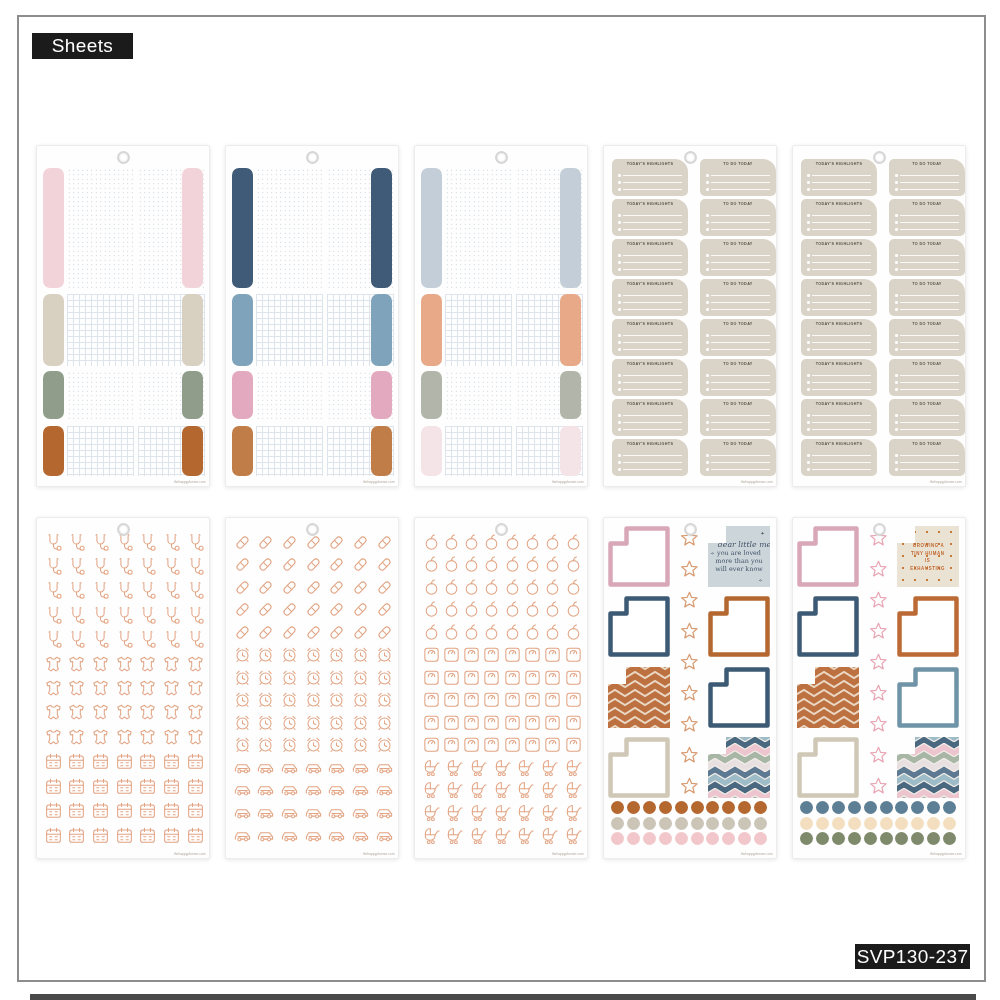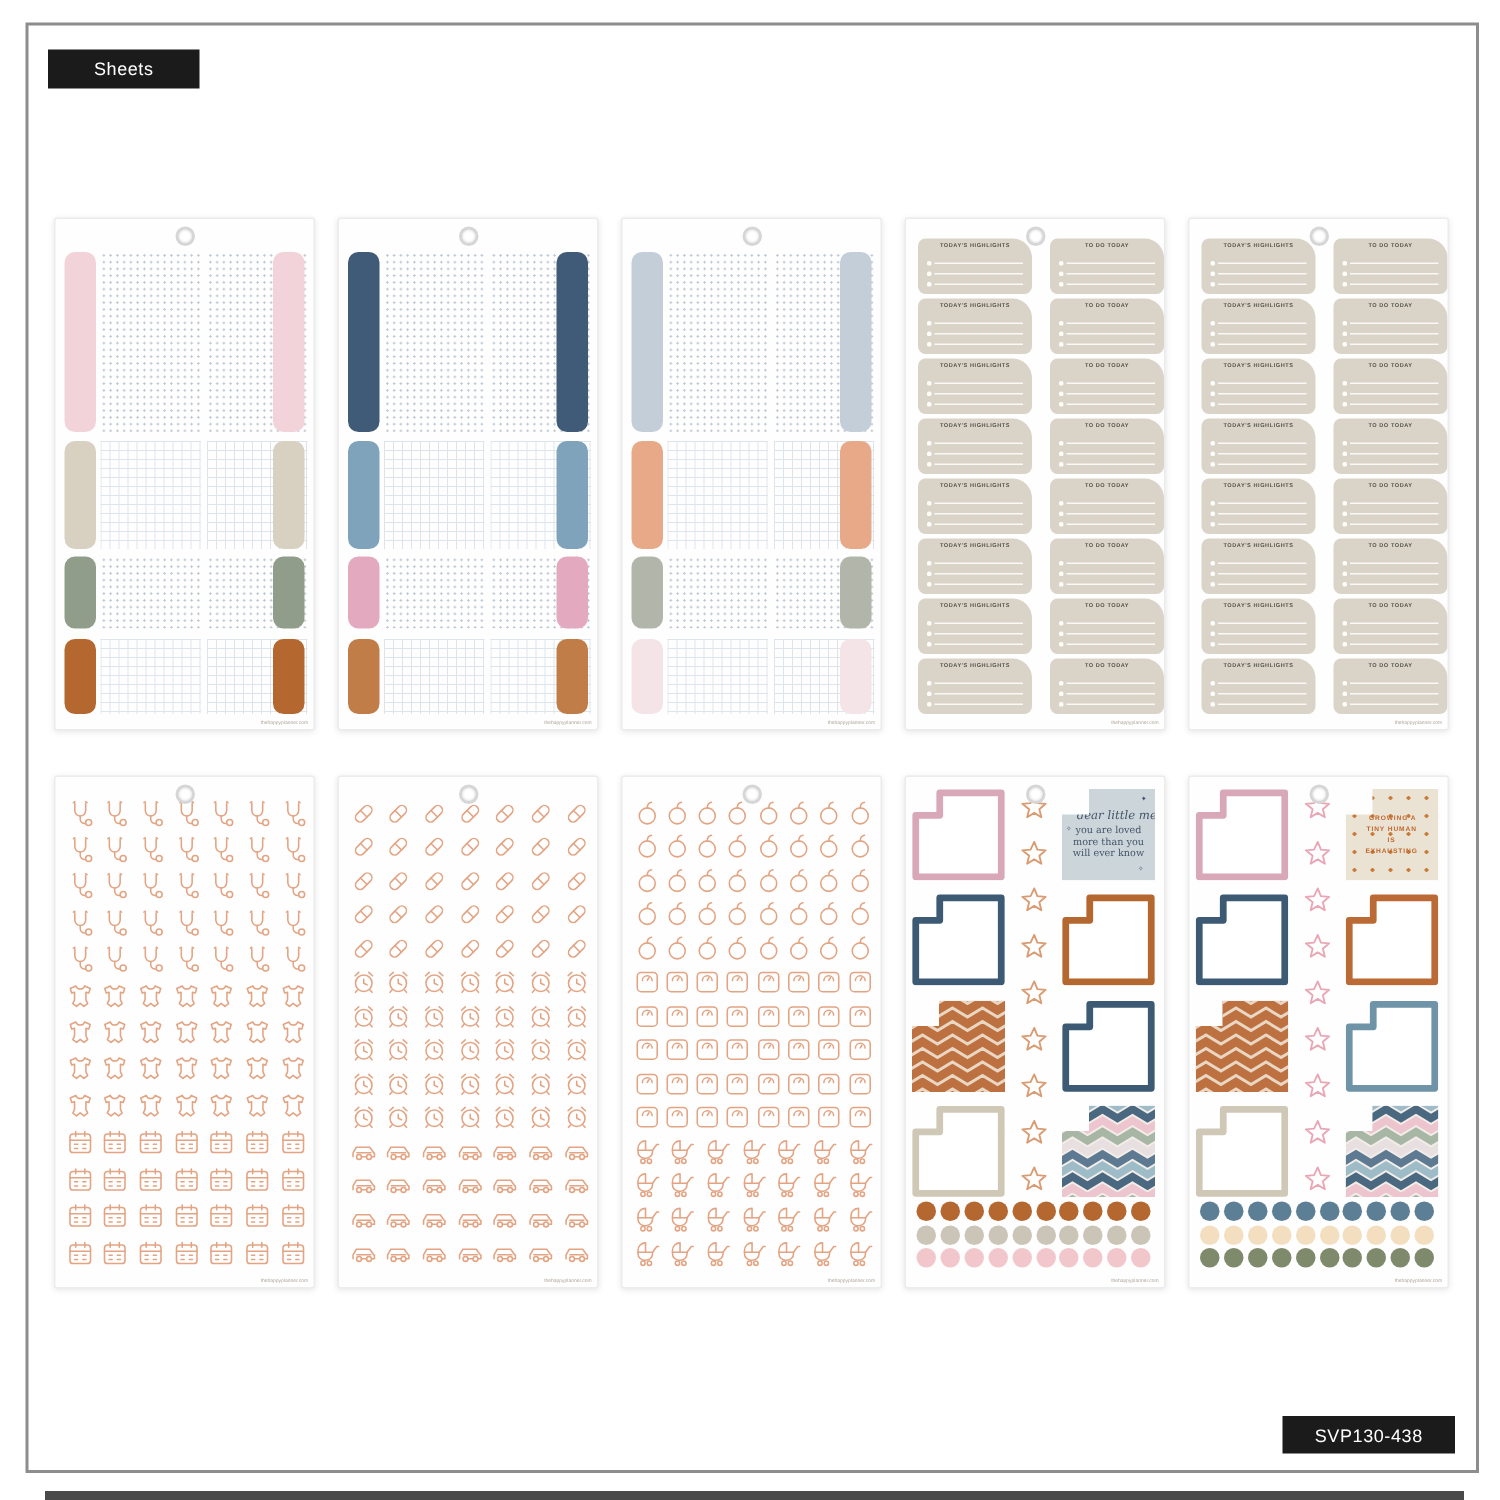--- a/index.html
+++ b/index.html
@@ -1,18 +1,18 @@
 <!DOCTYPE html>
 <html><head>
 <meta charset="utf-8">
 <style>
   *{margin:0;padding:0;box-sizing:border-box}
   html,body{width:1000px;height:1000px;background:#fff;font-family:"Liberation Sans",sans-serif;position:relative;overflow:hidden}
   .frame{position:absolute;left:17px;top:15px;width:969px;height:967px;border:2px solid #8d8d8d;background:#fff}
-  .badge{position:absolute;background:#1b1b1b;color:#fff;display:flex;align-items:center;justify-content:center;font-size:12px;letter-spacing:.4px;z-index:10}
+  .badge{position:absolute;background:#1b1b1b;color:#fff;display:flex;align-items:center;justify-content:center;font-size:19px;letter-spacing:.4px;z-index:10}
   #badge-sheets{left:32px;top:33px;width:101px;height:26px}
   #badge-sku{left:855px;top:944px;width:115px;height:25px}
   .bottom-strip{position:absolute;left:30px;top:994px;width:946px;height:6px;background:#4a4a4a}
   .sheet{position:absolute;width:174px;height:342px;background:#fefefe;border:1px solid #ececec;border-radius:2px;box-shadow:0 1px 4px rgba(0,0,0,.10);overflow:hidden}
   .hole{position:absolute;left:50%;top:5px;width:13px;height:13px;margin-left:-6.5px;border-radius:50%;border:2.5px solid #d6d6d6;background:#fff;box-shadow:inset 0 0 2px rgba(0,0,0,.18);z-index:5}
   .brand{position:absolute;right:4px;bottom:2px;font-size:6px;color:#b0a79a;transform:scale(.55);transform-origin:right bottom;white-space:nowrap;z-index:4}
   .tab{position:absolute;width:21px;border-radius:7px;z-index:2}
   .pat{position:absolute;z-index:1}
   .pat-dots{background-image:radial-gradient(#bfc8d2 .7px,transparent .8px);background-size:4.5px 4.5px}
   .pat-grid{background-image:linear-gradient(#dde4eb .8px,transparent .8px),linear-gradient(90deg,#dde4eb .8px,transparent .8px);background-size:6px 6px}
@@ -33,21 +33,21 @@
   .q-cap{font-size:6px;line-height:8px;letter-spacing:.8px;font-weight:bold;transform:scale(.8);white-space:nowrap}
   .spark{position:absolute;font-size:6px;line-height:1;transform:scale(.8)}
   .dotted-bg{background-image:radial-gradient(#c97a3a 1.1px,transparent 1.2px);background-size:12px 12px}
 </style>
 </head>
 <body>
 
 <div class="frame"></div>
 
 <div class="badge" id="badge-sheets">Sheets</div>
-<div class="badge" id="badge-sku">SVP130-438</div>
+<div class="badge" id="badge-sku">SVP130-237</div>
 <div class="bottom-strip"></div>
 
 <div class="sheet" style="left:36px;top:145px">
     <div class="hole"></div>
     <div class="brand">thehappyplanner.com</div>
     <div class="pat pat-dots" style="left:30px;top:22px;width:67px;height:120px"></div>
     <div class="pat pat-dots" style="left:101px;top:22px;width:67px;height:120px"></div>
     <div class="tab" style="left:6px;top:22px;height:120px;background:#f3d3da"></div>
     <div class="tab" style="right:6px;top:22px;height:120px;background:#f3d3da"></div>
     <div class="pat pat-grid" style="left:30px;top:148px;width:67px;height:72px"></div>

